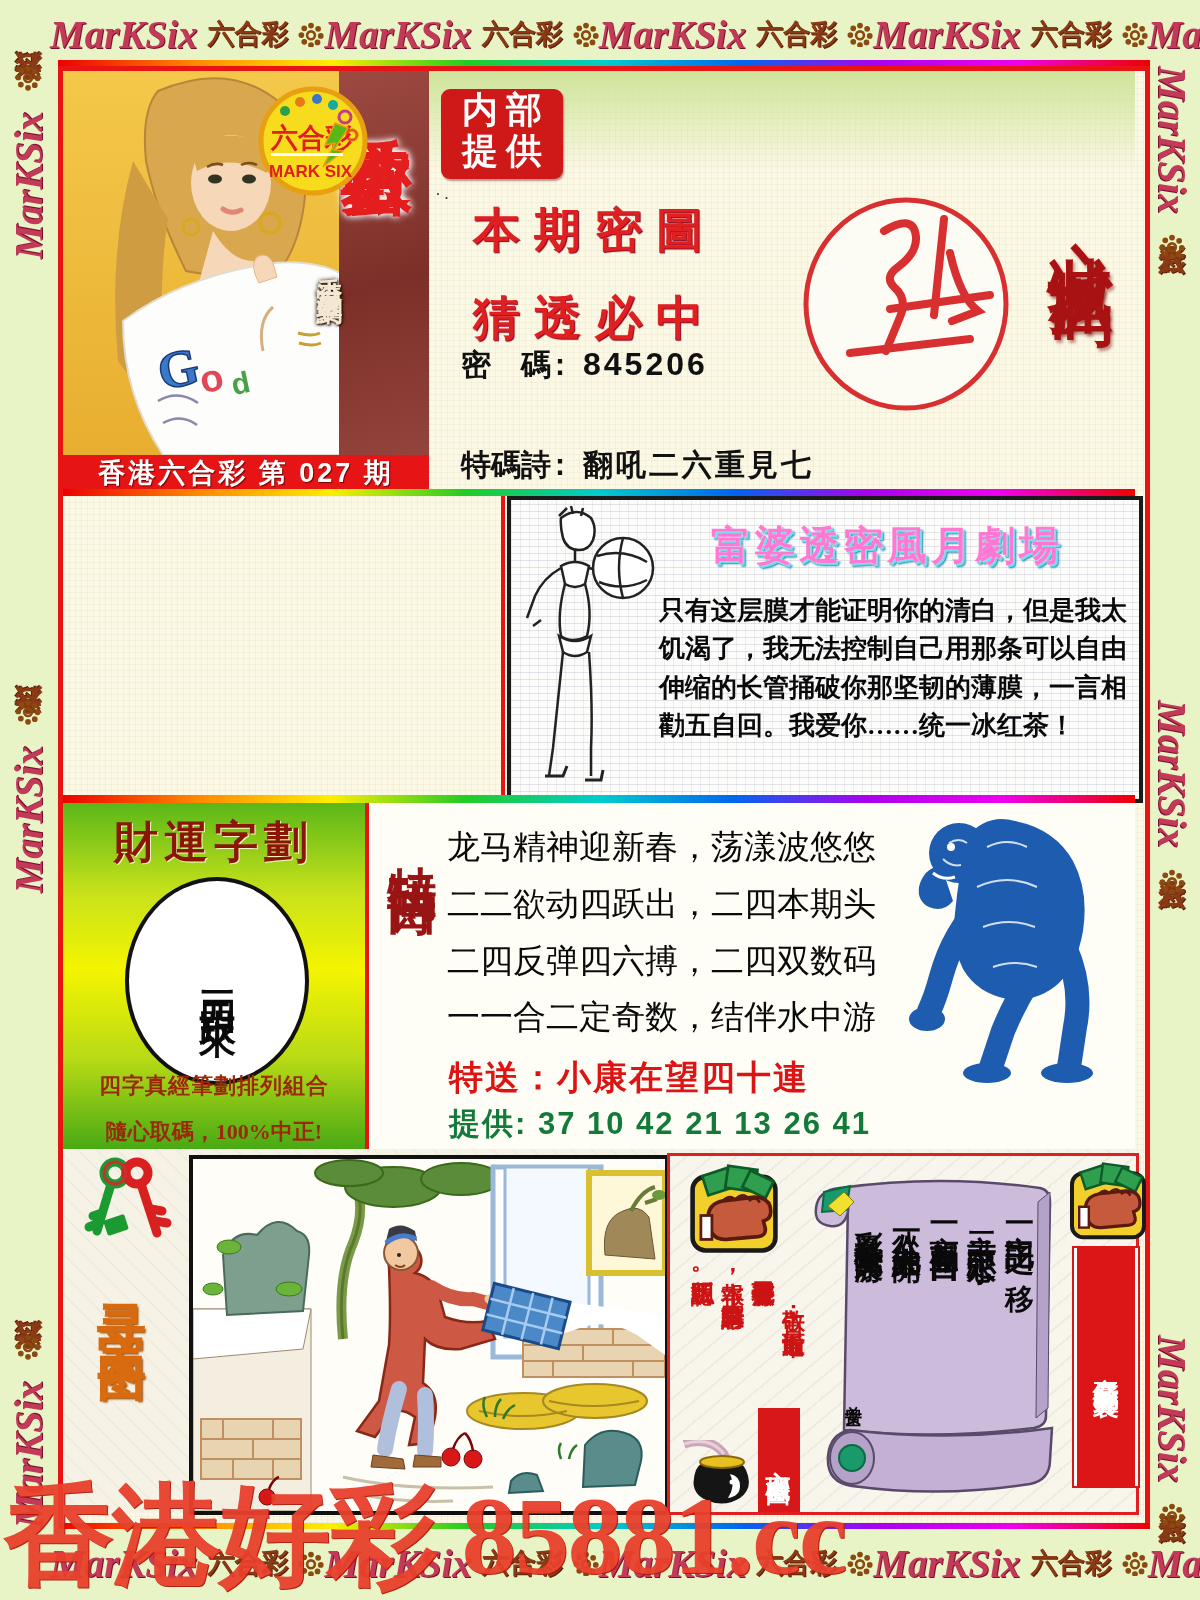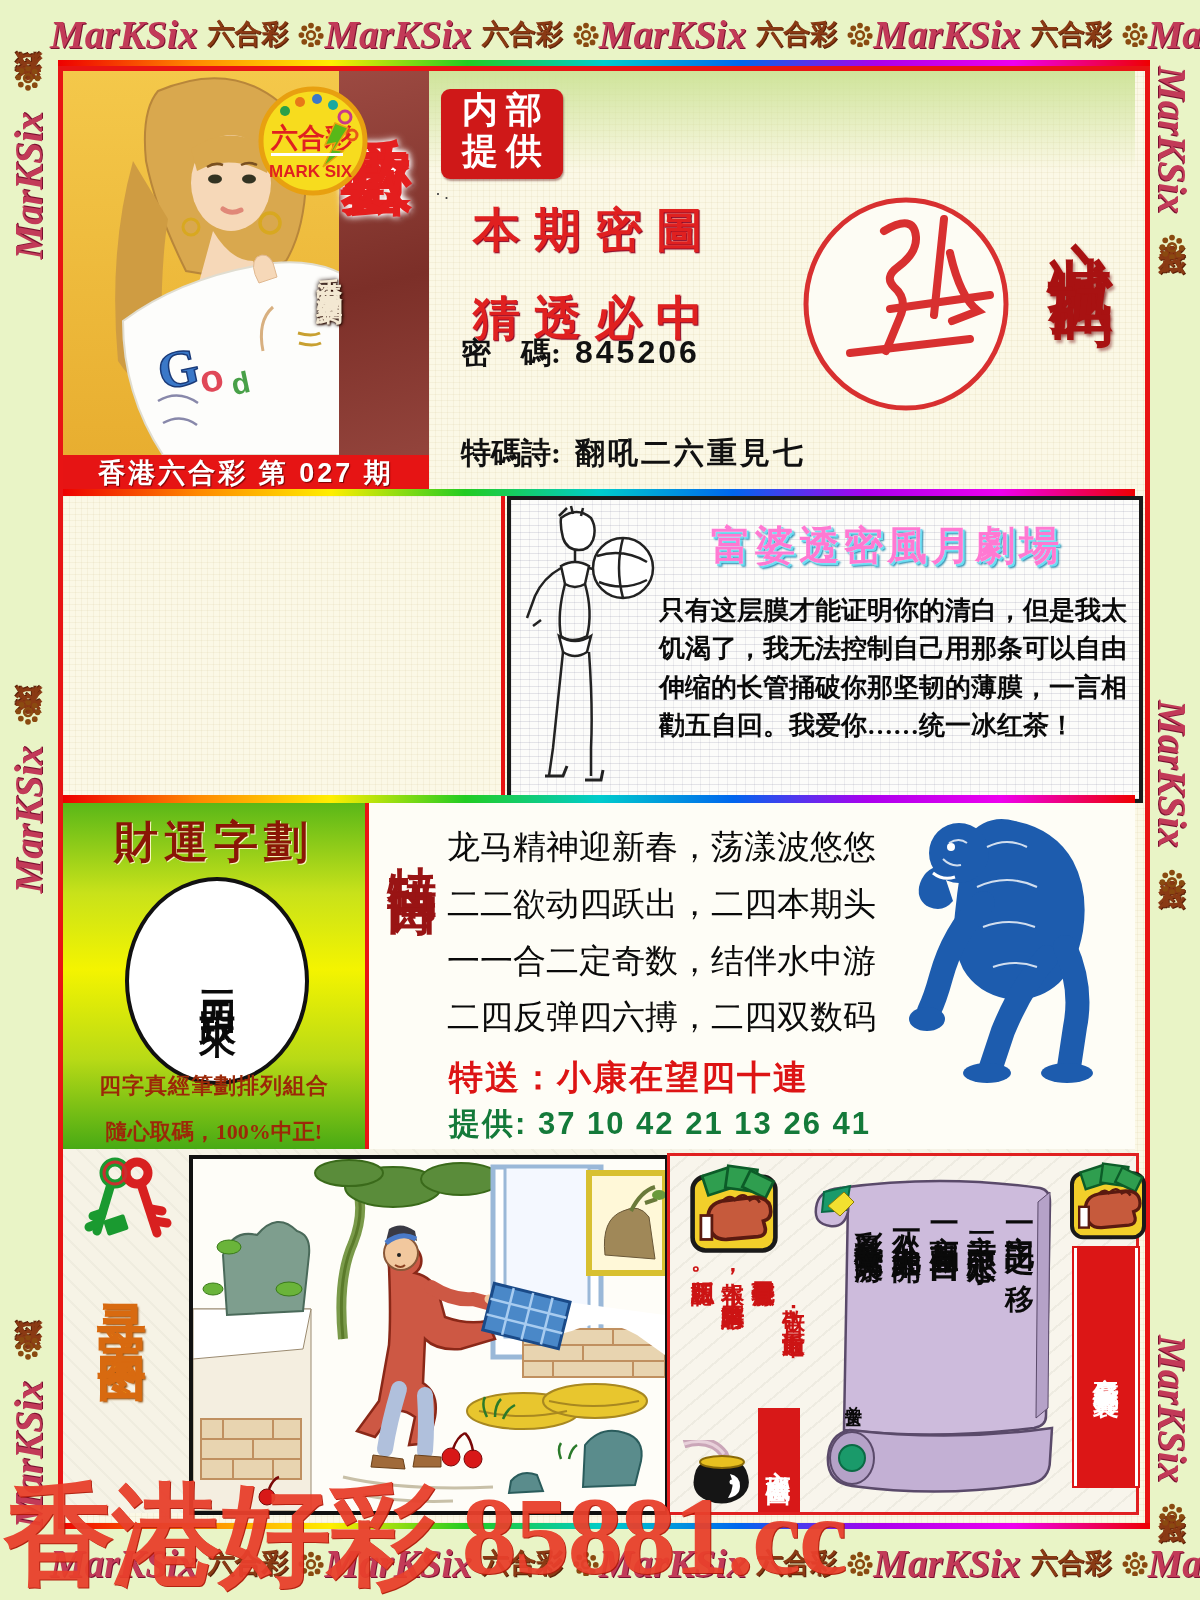--- a/index.html
+++ b/index.html
@@ -34,21 +34,21 @@
      text-shadow:0 0 5px #fff,0 0 9px #fff,2px 2px 2px #600;}
   .tm-site{left:250px;top:185px;font-size:26px;font-weight:bold;color:#f3e8d2;letter-spacing:6px;text-shadow:1px 1px 2px #301008,0 0 4px #201008;}
   .logo{left:192px;top:14px;width:116px;height:112px;}
   .issuebar{left:0;top:384px;width:366px;height:36px;background:#e61414;color:#fff;font-weight:bold;font-size:27px;
      display:flex;align-items:center;justify-content:center;letter-spacing:3px;text-shadow:1px 1px 1px #700;}
   .seal{left:378px;top:18px;width:122px;height:90px;background:#cf1818;border-radius:9px;color:#fff;font-weight:bold;font-size:36px;
      display:flex;flex-direction:column;align-items:center;line-height:1.15;letter-spacing:8px;text-indent:8px;box-shadow:1px 2px 2px rgba(80,0,0,.4);}
   .dots{left:372px;top:112px;color:#444;font-size:18px;letter-spacing:3px;}
   .slog{left:410px;width:420px;color:#e02020;font-weight:bold;font-size:47px;letter-spacing:14px;font-family:"Liberation Serif",serif;text-shadow:1px 1px 1px #802;}
   .coderow{left:398px;width:400px;display:flex;align-items:baseline;font-weight:bold;}
-  .coderow .lb{font-family:Liberation Serif, serif;font-size:30px;color:#111;white-space:pre;}
+  .coderow .lb{font-family:Liberation Mono, monospace;font-size:30px;color:#111;white-space:pre;margin-top:12px;}
   .coderow .vl{font-size:32px;color:#111;margin-left:14px;letter-spacing:3px;white-space:nowrap;}
   .stamp{left:735px;top:122px;width:216px;height:222px;}
   .xz{left:915px;top:118px;width:140px;font-size:64px;font-weight:bold;color:#a81212;letter-spacing:16px;line-height:1.18;
       font-family:"Liberation Serif",serif;text-shadow:2px 3px 3px rgba(120,20,20,.45);}
   
   .rbA{left:0;top:418px;width:1072px;height:7px;}
   .zpanel{left:0;top:425px;width:438px;height:299px;border-right:4px solid #e81414;}
   .zp-tip{left:200px;top:438px;width:250px;font-size:30px;font-weight:bold;line-height:1.58;font-family:"Liberation Serif",serif;color:#0a0a0a;}
   .zp-lab{left:12px;top:575px;font-size:34px;font-weight:bold;color:#e01818;writing-mode:vertical-rl;letter-spacing:8px;font-family:"Liberation Serif",serif;}
   .zp-num{left:8px;top:628px;width:80px;height:80px;border-radius:50%;background:#ffe61e;border:4px solid #c8a400;color:#e41414;
@@ -448,22 +448,22 @@
         <g stroke="#fff" stroke-width="2" fill="none" opacity=".8">
           <path d="M90,40 q20,-10 40,0 M80,80 q30,-14 60,0 M86,120 q26,-10 52,0 M96,160 q22,-8 44,0"></path>
           <path d="M52,36 q10,-6 18,0 M46,52 q8,8 18,6"></path>
         </g>
         <circle cx="54" cy="40" r="4" fill="#fff"></circle>
         <path d="M36,66 q10,8 22,4" stroke="#fff" stroke-width="3" fill="none"></path>
       </svg>
       <div class="abs pp-lines">
         <div>龙马精神迎新春，荡漾波悠悠</div>
         <div>二二欲动四跃出，二四本期头</div>
+        <div>二四反弹四六搏，二四双数码</div>
         <div>一一合二定奇数，结伴水中游</div>
-        <div>二四反弹四六搏，二四双数码</div>
       </div>
       <div class="abs pp-sp">特送：小康在望四十連</div>
       <div class="abs pp-pr">提供: 37 10 42 21 13 26 41</div>
 
     </div>
 
     <div class="abs dsec">
       <svg class="abs keys" viewBox="0 0 100 100">
         <g stroke="#1a9a30" stroke-width="9" fill="none" stroke-linecap="round">
           <circle cx="38" cy="16" r="11"></circle>

